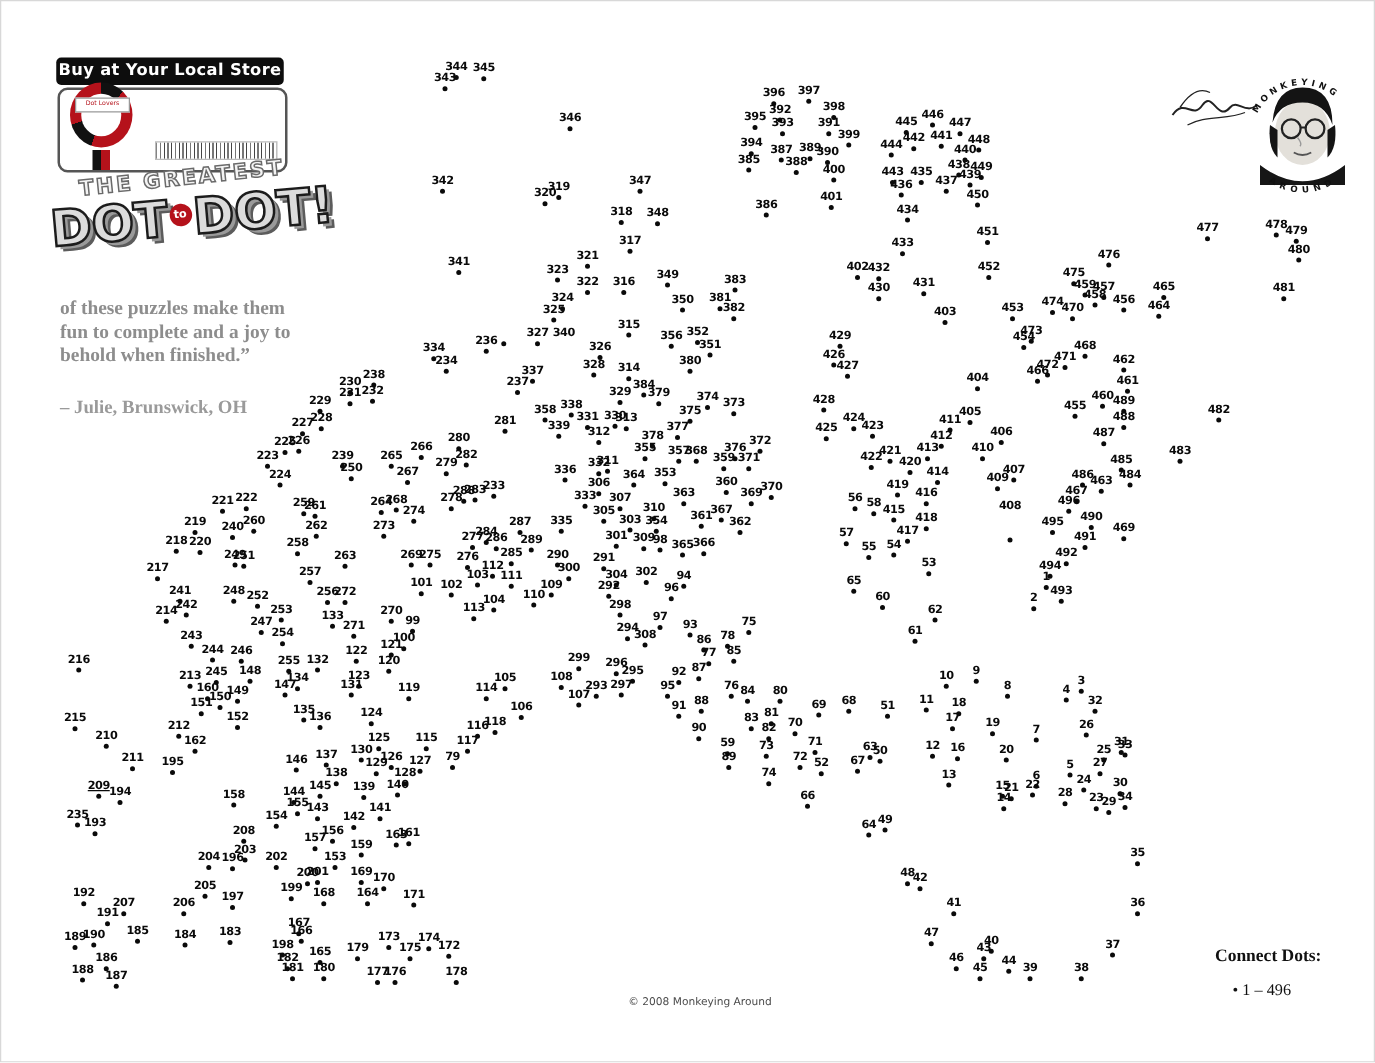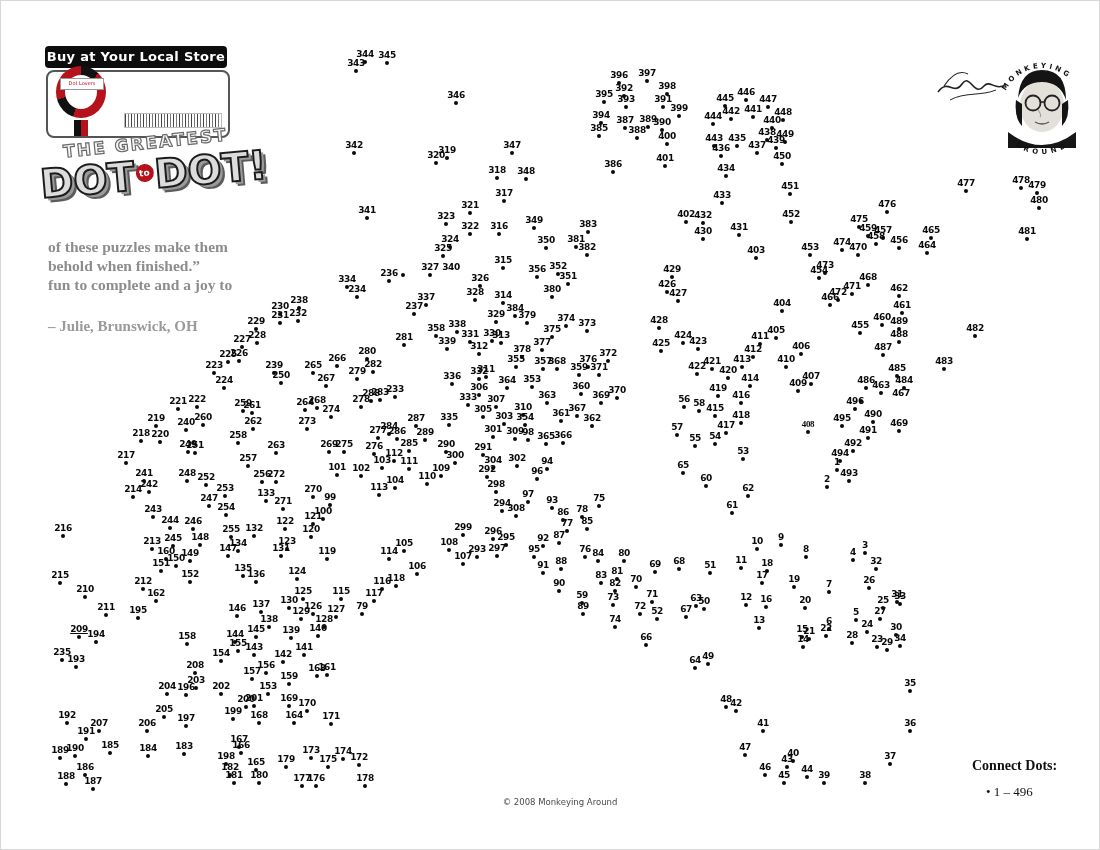--- a/index.html
+++ b/index.html
@@ -856,21 +856,21 @@
     <div class="pl" style="left: 756px; top: 255px;">403</div>
     <div class="pd" style="left: 782px; top: 311px;"></div>
     <div class="pl" style="left: 782px; top: 308px;">404</div>
     <div class="pd" style="left: 776px; top: 338px;"></div>
     <div class="pl" style="left: 776px; top: 335px;">405</div>
     <div class="pd" style="left: 801px; top: 354px;"></div>
     <div class="pl" style="left: 801px; top: 351px;">406</div>
     <div class="pd" style="left: 811px; top: 384px;"></div>
     <div class="pl" style="left: 811px; top: 381px;">407</div>
     <div class="pd" style="left: 808px; top: 432px;"></div>
-    <div class="pl" style="left: 808px; top: 429px; font-family: Liberation Serif, serif;">408</div>
+    <div class="pl" style="left: 808px; top: 410px;">408</div>
     <div class="pd" style="left: 798px; top: 391px;"></div>
     <div class="pl" style="left: 798px; top: 388px;">409</div>
     <div class="pd" style="left: 786px; top: 367px;"></div>
     <div class="pl" style="left: 786px; top: 364px;">410</div>
     <div class="pd" style="left: 760px; top: 344px;"></div>
     <div class="pl" style="left: 760px; top: 341px;">411</div>
     <div class="pd" style="left: 753px; top: 357px;"></div>
     <div class="pl" style="left: 753px; top: 354px;">412</div>
     <div class="pd" style="left: 742px; top: 367px;"></div>
     <div class="pl" style="left: 742px; top: 364px;">413</div>
@@ -974,21 +974,21 @@
     <div class="pl" style="left: 899px; top: 293px;">462</div>
     <div class="pd" style="left: 881px; top: 393px;"></div>
     <div class="pl" style="left: 881px; top: 390px;">463</div>
     <div class="pd" style="left: 927px; top: 253px;"></div>
     <div class="pl" style="left: 927px; top: 250px;">464</div>
     <div class="pd" style="left: 931px; top: 238px;"></div>
     <div class="pl" style="left: 931px; top: 235px;">465</div>
     <div class="pd" style="left: 830px; top: 305px;"></div>
     <div class="pl" style="left: 830px; top: 302px;">466</div>
     <div class="pd" style="left: 861px; top: 401px;"></div>
-    <div class="pl" style="left: 861px; top: 398px; margin-left: 40px;">467</div>
+    <div class="pl" style="left: 861px; top: 398px;">467</div>
     <div class="pd" style="left: 868px; top: 285px;"></div>
     <div class="pl" style="left: 868px; top: 282px;">468</div>
     <div class="pd" style="left: 899px; top: 431px;"></div>
     <div class="pl" style="left: 899px; top: 428px;">469</div>
     <div class="pd" style="left: 858px; top: 255px;"></div>
     <div class="pl" style="left: 858px; top: 252px;">470</div>
     <div class="pd" style="left: 852px; top: 294px;"></div>
     <div class="pl" style="left: 852px; top: 291px;">471</div>
     <div class="pd" style="left: 838px; top: 300px;"></div>
     <div class="pl" style="left: 838px; top: 297px;">472</div>
@@ -1049,22 +1049,22 @@
     <div class="micro">Dot Lovers</div>
   </div>
   <div class="tassel"></div>
   <div class="barcode"></div>
 </div>
 <div class="arctitle">THE GREATEST</div>
 <div class="dotdot"><span>DOT</span><span class="to">to</span><span>DOT!</span></div>
 
 <div class="quote">
   <div>of these puzzles make them</div>
+  <div>fun to complete and a joy to</div>
   <div>behold  when  finished.”</div>
-  <div>fun to complete and a joy to</div>
 </div>
 <div class="attrib">– Julie, Brunswick, OH</div>
 
 <div class="author">
   <svg width="180" height="140" viewBox="0 0 180 140">
 
     <g>
       <path d="M8,52 C18,38 24,56 32,44 C40,32 44,58 54,46 C60,39 66,52 76,44" fill="none" stroke="#222" stroke-width="1.6"></path>
       <path d="M20,60 C34,52 52,56 66,50" fill="none" stroke="#222" stroke-width="1"></path>
       <path d="M14,46 C22,34 30,30 38,34" fill="none" stroke="#222" stroke-width="1.1"></path>

